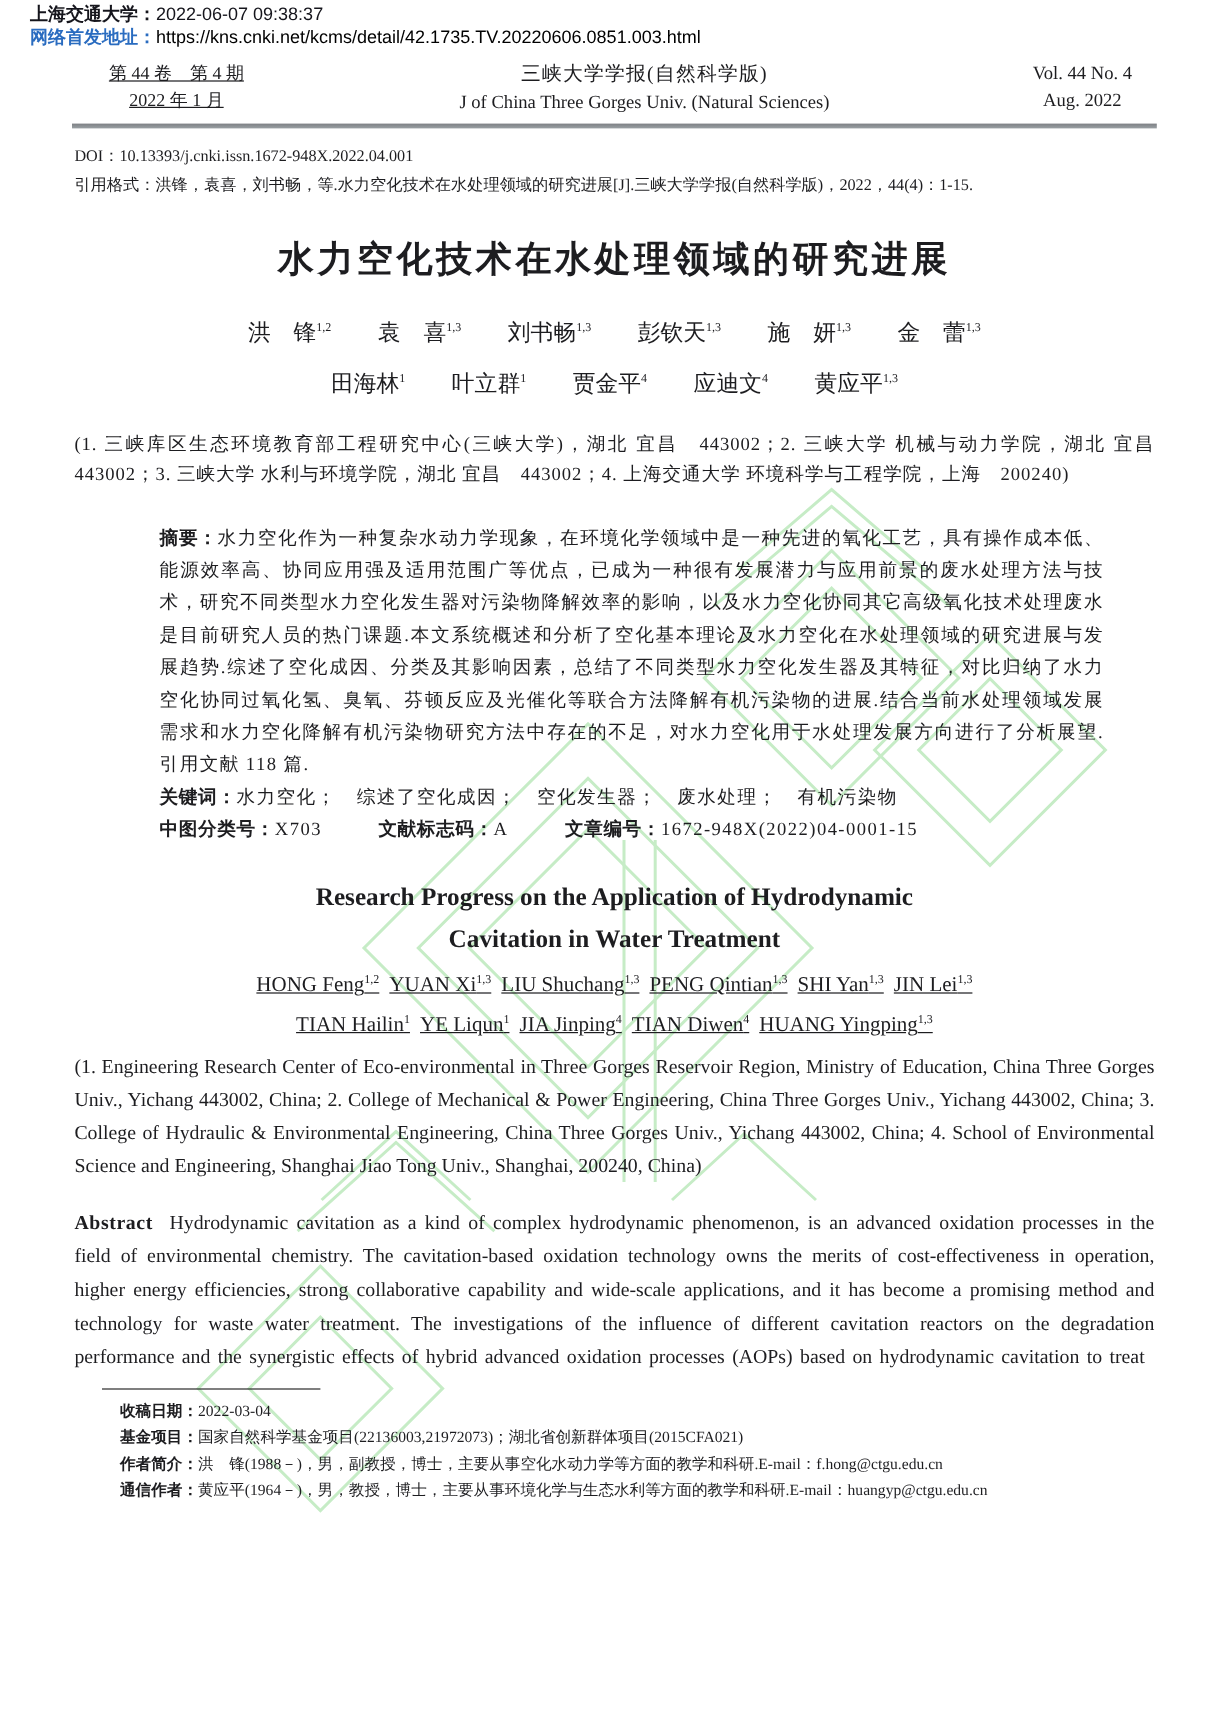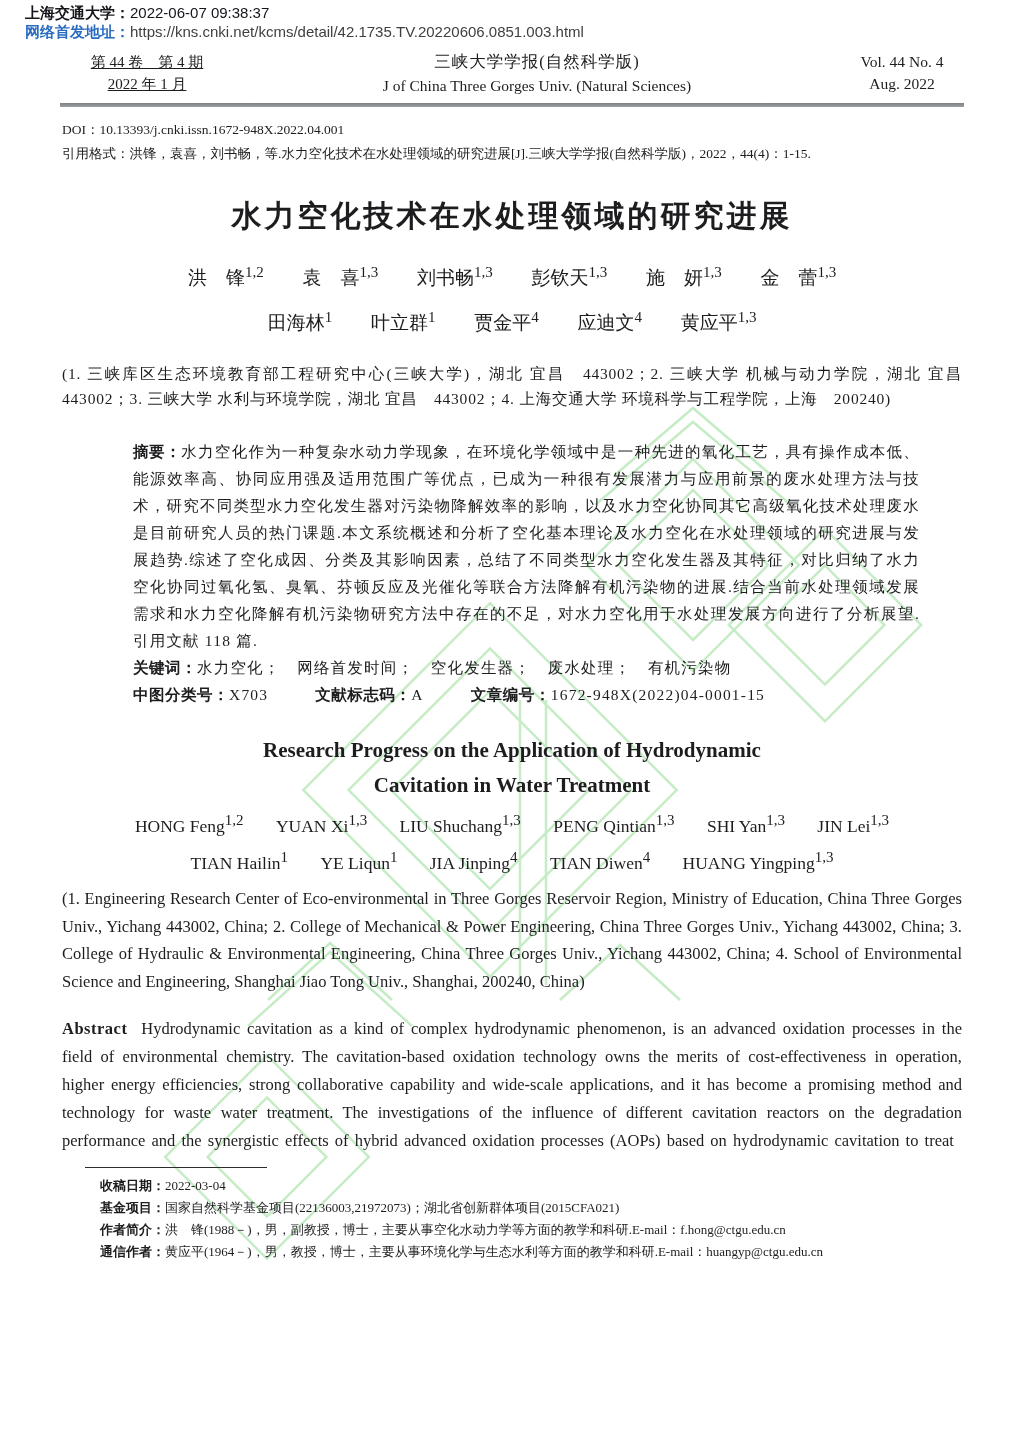--- a/index.html
+++ b/index.html
@@ -9,60 +9,60 @@
     color:#1d1d20; position:relative; overflow:hidden;
   }
   .watermark { position:absolute; top:0; left:0; z-index:0; pointer-events:none; }
   .content { position:relative; z-index:1; }
 
   
   .webfirst { padding:3px 0 0 25px; font-family:"Liberation Sans", sans-serif; font-size:15px; line-height:19px; }
   .webfirst .lbl { font-weight:bold; }
   .wf-time { color:#15151c; }
   .wf-addr { color:#2a6cc0; }
-  .wf-addr a { color:#404040; text-decoration:none; }
+  .wf-addr a { color:#000000; text-decoration:none; }
 
   
   .jheader { margin:10px 62px 0 62px; display:flex; justify-content:space-between; align-items:center; }
   .jh-left { width:170px; text-align:center; font-size:15px; line-height:22px;text-decoration:underline; }
   .jh-center { text-align:center; }
   .jh-center .cn { font-size:16.5px; letter-spacing:1px;font-family:Liberation Serif, serif; }
   .jh-center .en { font-size:15.5px; margin-top:4px; }
   .jh-right { width:120px; text-align:center; font-size:15.5px; line-height:22px; }
   .header-rule { margin:8px 60px 0 60px; height:4px; background:linear-gradient(#7d8084,#9aa0a4); }
 
   .doi-line { margin:14px 62px 0 62px; font-size:13.5px; }
   .cite-line { margin:6px 62px 0 62px; font-size:13.5px; }
 
   
   .title-cn { margin-top:33px; text-align:center; font-size:30px; font-weight:bold;
               font-family:"Liberation Sans", sans-serif; letter-spacing:3px; }
   .authors { text-align:center; }
   .authors.cn { font-size:19px; }
   .authors.cn .au { margin:0 17px; }
-  .authors .au sup { font-size:15px; letter-spacing:0; }
+  .authors .au sup { font-size:10px; letter-spacing:0; }
   .row1cn { margin-top:27px; }
   .row2cn { margin-top:17px; }
 
   .affil-cn { margin:25px 62px 0 62px; font-size:15.5px; line-height:25px; text-align:justify; letter-spacing:0.8px; }
 
   
   .abstract-block { margin:27px 104px 0 133px; }
   .abstract-text, .kw-line, .clc-line { font-size:15.5px; line-height:27px; letter-spacing:1.2px; }
   .abstract-text { text-align:justify; }
   .blbl { font-weight:bold; font-family:"Liberation Sans", sans-serif; letter-spacing:0.5px; }
   .clc-line .seg { margin-right:42px; }
   .clc-line .seg:last-child { margin-right:0;margin-top:36px; }
 
   
   .title-en { text-align:center; font-weight:bold; font-size:21px; }
   .title-en.l1 { margin-top:30px; }
   .title-en.l2 { margin-top:10px; }
   .authors.en { font-size:17.5px; }
-  .authors.en .au { margin:0 14px; }
+  .authors.en .au { margin:0 2px;text-decoration:underline; }
   .row1en { margin-top:15px; }
   .row2en { margin-top:12px; }
 
   .affil-en { margin:11px 62px 0 62px; font-size:16.5px; line-height:27.5px; text-align:justify; }
   .abstract-en { margin:20px 62px 0 62px; font-size:16.5px; line-height:28px; text-align:justify; word-spacing:2px; }
   .abstract-en .blbl { font-family:"Liberation Serif", serif; }
 
   
   .foot-rule { margin:12px 0 0 85px; width:182px; border-top:1.6px solid #2c2c2c; }
   .footnotes { margin:7px 62px 0 100px; font-size:13px; line-height:22px; }
@@ -132,21 +132,21 @@
     <span class="au"><span>叶立群</span><sup>1</sup></span>
     <span class="au"><span>贾金平</span><sup>4</sup></span>
     <span class="au"><span>应迪文</span><sup>4</sup></span>
     <span class="au"><span>黄应平</span><sup>1,3</sup></span>
   </div>
 
   <div class="affil-cn">(1. 三峡库区生态环境教育部工程研究中心(三峡大学)，湖北 宜昌　443002；2. 三峡大学 机械与动力学院，湖北 宜昌　443002；3. 三峡大学 水利与环境学院，湖北 宜昌　443002；4. 上海交通大学 环境科学与工程学院，上海　200240)</div>
 
   <div class="abstract-block">
     <div class="abstract-text"><span class="blbl">摘要：</span><span>水力空化作为一种复杂水动力学现象，在环境化学领域中是一种先进的氧化工艺，具有操作成本低、能源效率高、协同应用强及适用范围广等优点，已成为一种很有发展潜力与应用前景的废水处理方法与技术，研究不同类型水力空化发生器对污染物降解效率的影响，以及水力空化协同其它高级氧化技术处理废水是目前研究人员的热门课题.本文系统概述和分析了空化基本理论及水力空化在水处理领域的研究进展与发展趋势.综述了空化成因、分类及其影响因素，总结了不同类型水力空化发生器及其特征，对比归纳了水力空化协同过氧化氢、臭氧、芬顿反应及光催化等联合方法降解有机污染物的进展.结合当前水处理领域发展需求和水力空化降解有机污染物研究方法中存在的不足，对水力空化用于水处理发展方向进行了分析展望.引用文献 118 篇.</span></div>
-    <div class="kw-line"><span class="blbl">关键词：</span><span>水力空化；　网络首发时间；　空化发生器；　废水处理；　有机污染物</span></div>
+    <div class="kw-line"><span class="blbl">关键词：</span><span>水力空化；　综述了空化成因；　空化发生器；　废水处理；　有机污染物</span></div>
     <div class="clc-line">
       <span class="seg"><span class="blbl">中图分类号：</span><span>X703</span></span>
       <span class="seg"><span class="blbl">文献标志码：</span><span>A</span></span>
       <span class="seg"><span class="blbl">文章编号：</span><span>1672-948X(2022)04-0001-15</span></span>
     </div>
   </div>
 
   <div class="title-en l1">Research Progress on the Application of Hydrodynamic</div>
   <div class="title-en l2">Cavitation in Water Treatment</div>
 

